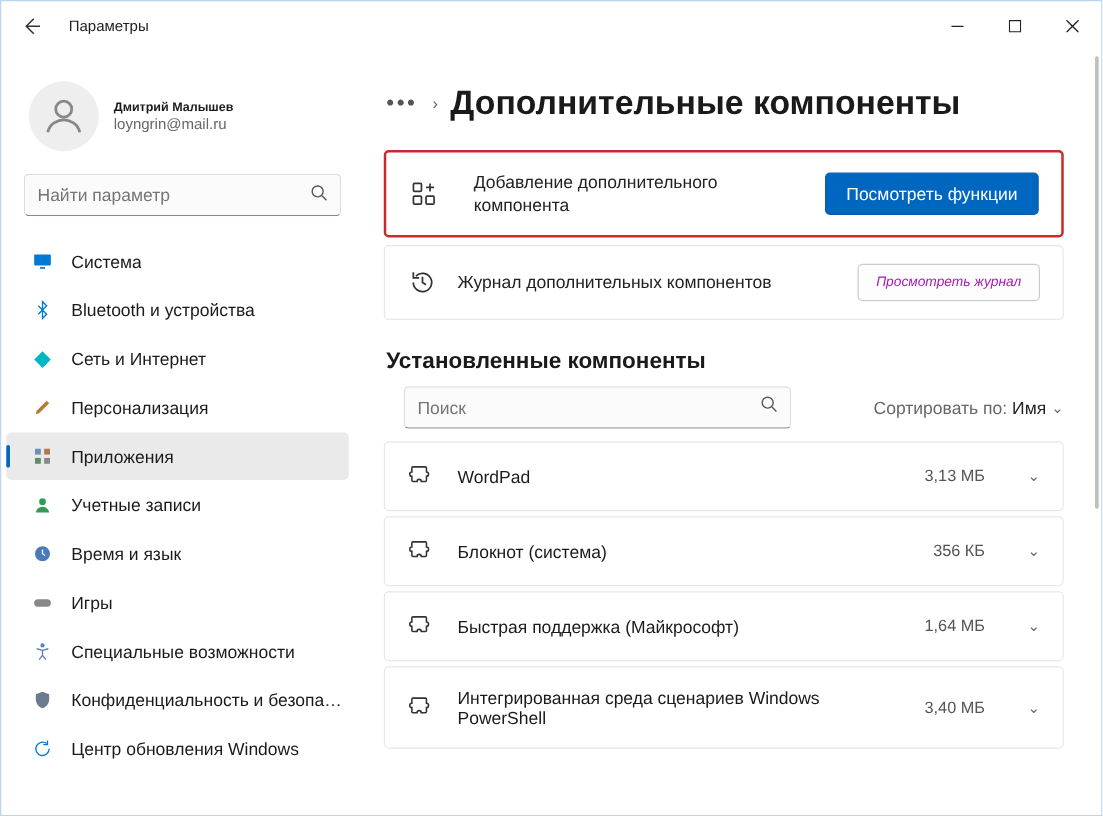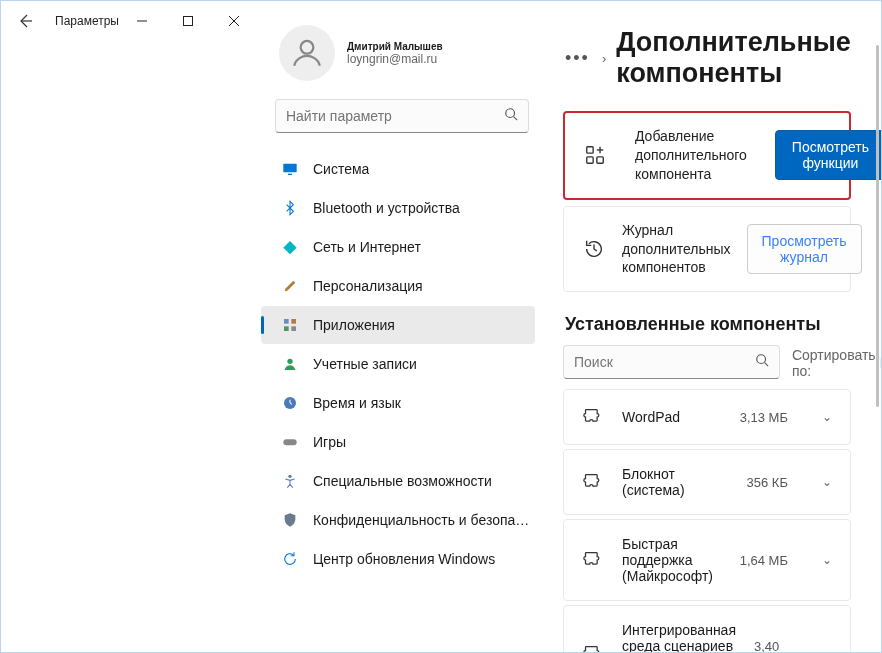--- a/index.html
+++ b/index.html
@@ -1,17 +1,17 @@
 <!DOCTYPE html>
 <html><head>
 <meta charset="utf-8">
 <style>
   * { box-sizing: border-box; margin: 0; padding: 0; font-family: "Segoe UI", Arial, sans-serif; }
   body { background: #fff; color: #1a1a1a; }
-  .window { width: 882px; height: 653px; border: 1px solid #bad5ef; display: flex; flex-direction: row; overflow: hidden; position: relative; }
+  .window { width: 882px; height: 653px; border: 1px solid #bad5ef; display: flex; flex-direction: column; overflow: hidden; position: relative; }
   .titlebar { height: 40px; display: flex; align-items: center; justify-content: space-between; padding: 0 0 0 8px; }
   .titlebar-left { display: flex; align-items: center; gap: 14px; }
   .back-btn { width: 32px; height: 32px; display: flex; align-items: center; justify-content: center; border: none; background: none; cursor: pointer; font-size: 16px; color: #333; }
   .title-text { font-size: 12px; color: #222; }
   .win-controls { display: flex; }
   .win-btn { width: 46px; height: 40px; display: flex; align-items: center; justify-content: center; border: none; background: none; cursor: pointer; }
   .win-btn svg { display: block; }
   .content { flex: 1; display: flex; overflow: hidden; }
   .sidebar { width: 290px; padding: 8px 0 0 0; display: flex; flex-direction: column; }
   .profile { display: flex; align-items: center; gap: 12px; padding: 16px 18px 18px 22px; }
@@ -29,23 +29,23 @@
   .main { flex: 1; padding: 26px 30px 0 16px; overflow-y: auto; }
   .page-header { display: flex; align-items: center; gap: 10px; margin-bottom: 22px; }
   .header-more { font-size: 18px; letter-spacing: 2px; color: #555; cursor: pointer; padding: 2px 2px; }
   .header-chev { font-size: 13px; color: #666; }
   .page-title { font-size: 27px; font-weight: 600; }
   .card { border: 1px solid #e8e8e8; border-radius: 4px; padding: 14px 18px; margin-bottom: 6px; display: flex; align-items: center; gap: 16px; background: #fff; }
   .card.highlight { border: 2px solid #c72b2b; gap: 28px; }
   .card-icon { width: 24px; height: 24px; display: flex; align-items: center; justify-content: center; flex-shrink: 0; }
   .card-text { flex: 1; font-size: 14px; color: #222; line-height: 1.35; }
   .btn-primary { background: #0067c0; color: #fff; border: 1px solid #0b5ca8; border-radius: 4px; padding: 8px 16px; font-size: 14px; cursor: pointer; }
-  .btn-secondary { background: #fdfdfd; color: #3b82f6; border: 1px solid #ccc; border-radius: 4px; padding: 8px 14px; font-size: 14px; cursor: pointer; }
+  .btn-secondary { background: #fdfdfd; color: #a21caf; border: 1px solid #ccc; border-radius: 4px; padding: 8px 14px; font-size: 11px; cursor: pointer; font-style: italic; }
   .section-title { font-size: 18px; font-weight: 600; margin: 22px 0 10px 2px; }
-  .toolbar-row { display: flex; align-items: flex-end; gap: 12px; margin-bottom: 10px; }
+  .toolbar-row { display: flex; align-items: center; gap: 12px; margin-bottom: 10px; margin-left: 16px; }
   .list-search { flex: 1; height: 34px; border: 1px solid #ddd; border-bottom: 1.5px solid #888; border-radius: 4px; display: flex; align-items: center; padding: 0 10px; background: #fbfbfb; max-width: 310px; }
   .list-search input { flex: 1; border: none; outline: none; background: transparent; font-size: 14px; color: #555; }
   .sort-control { display: flex; align-items: center; gap: 4px; font-size: 14px; color: #444; cursor: pointer; margin-left: auto; }
   .sort-label { color: #666; }
   .sort-value { color: #222; }
   .feature-row { border: 1px solid #e8e8e8; border-radius: 4px; padding: 16px 18px; margin-bottom: 4px; display: flex; align-items: center; gap: 18px; cursor: pointer; background: #fff; }
   .feature-icon { width: 22px; height: 22px; display: flex; align-items: center; justify-content: center; flex-shrink: 0; }
   .feature-name { flex: 1; font-size: 14px; }
   .feature-size { font-size: 13px; color: #555; margin-right: 16px; }
   .chev-down { font-size: 12px; color: #666; }

